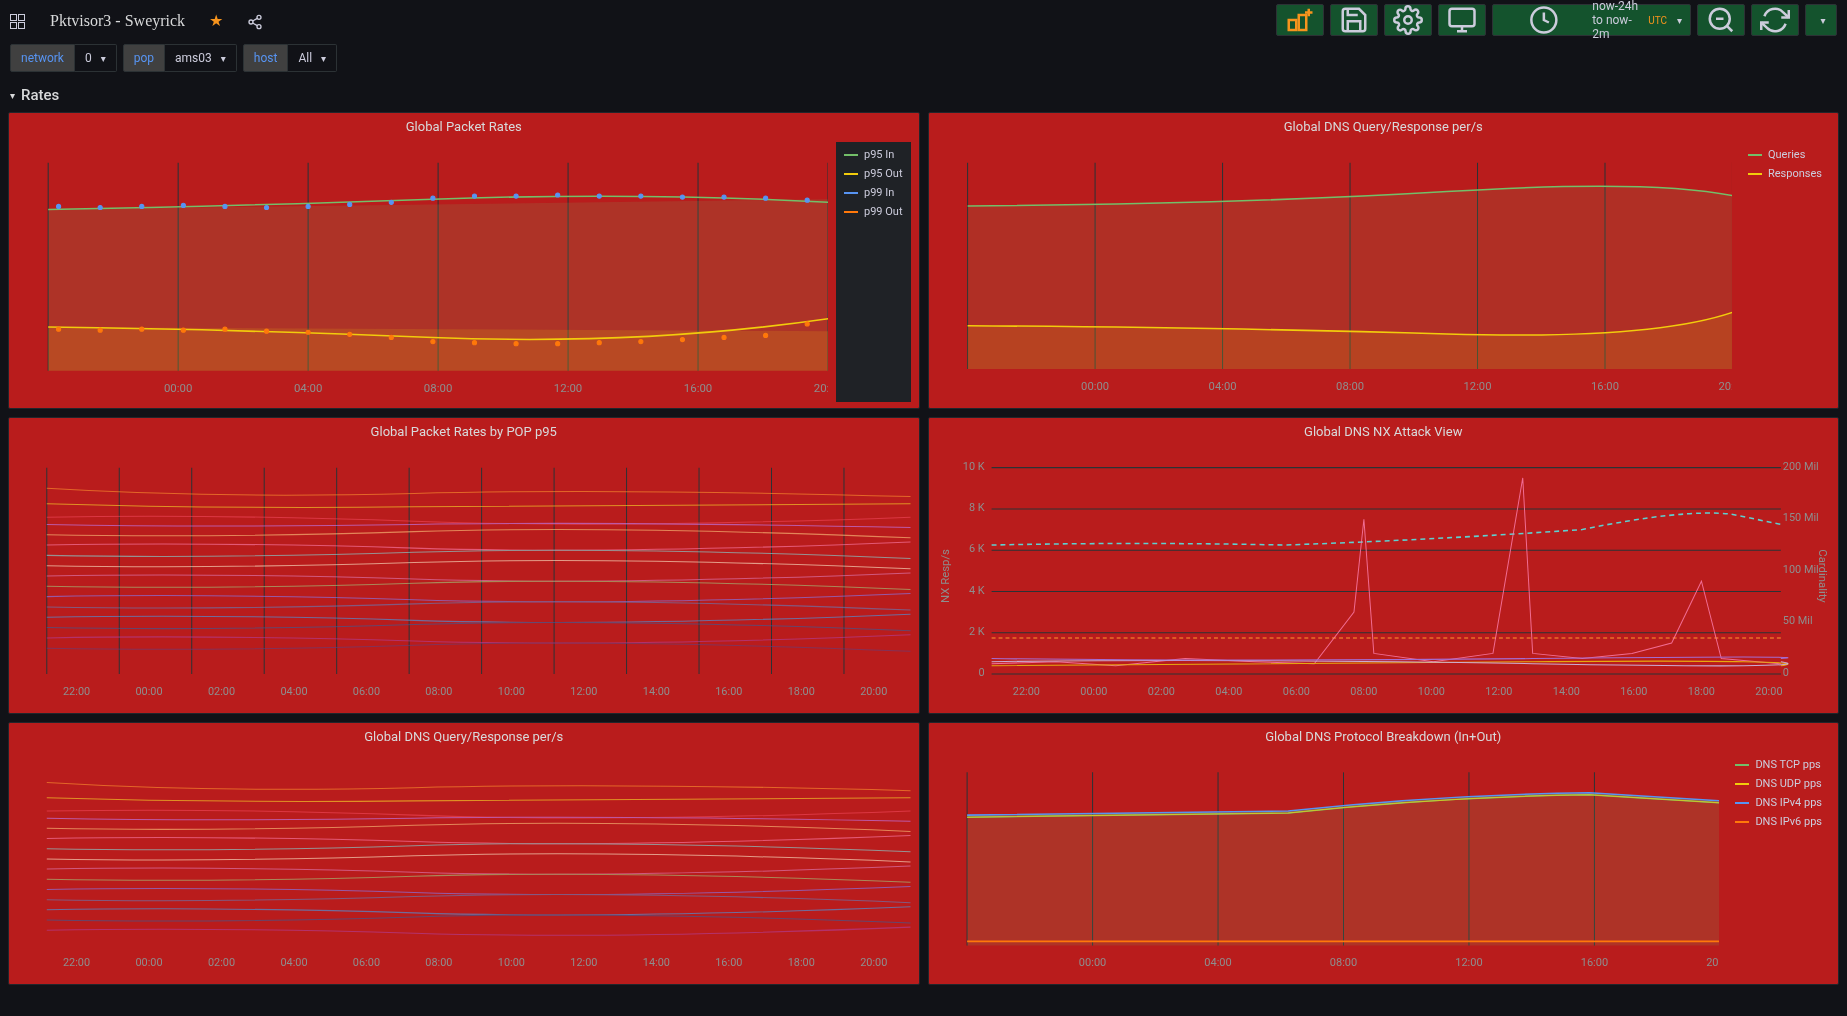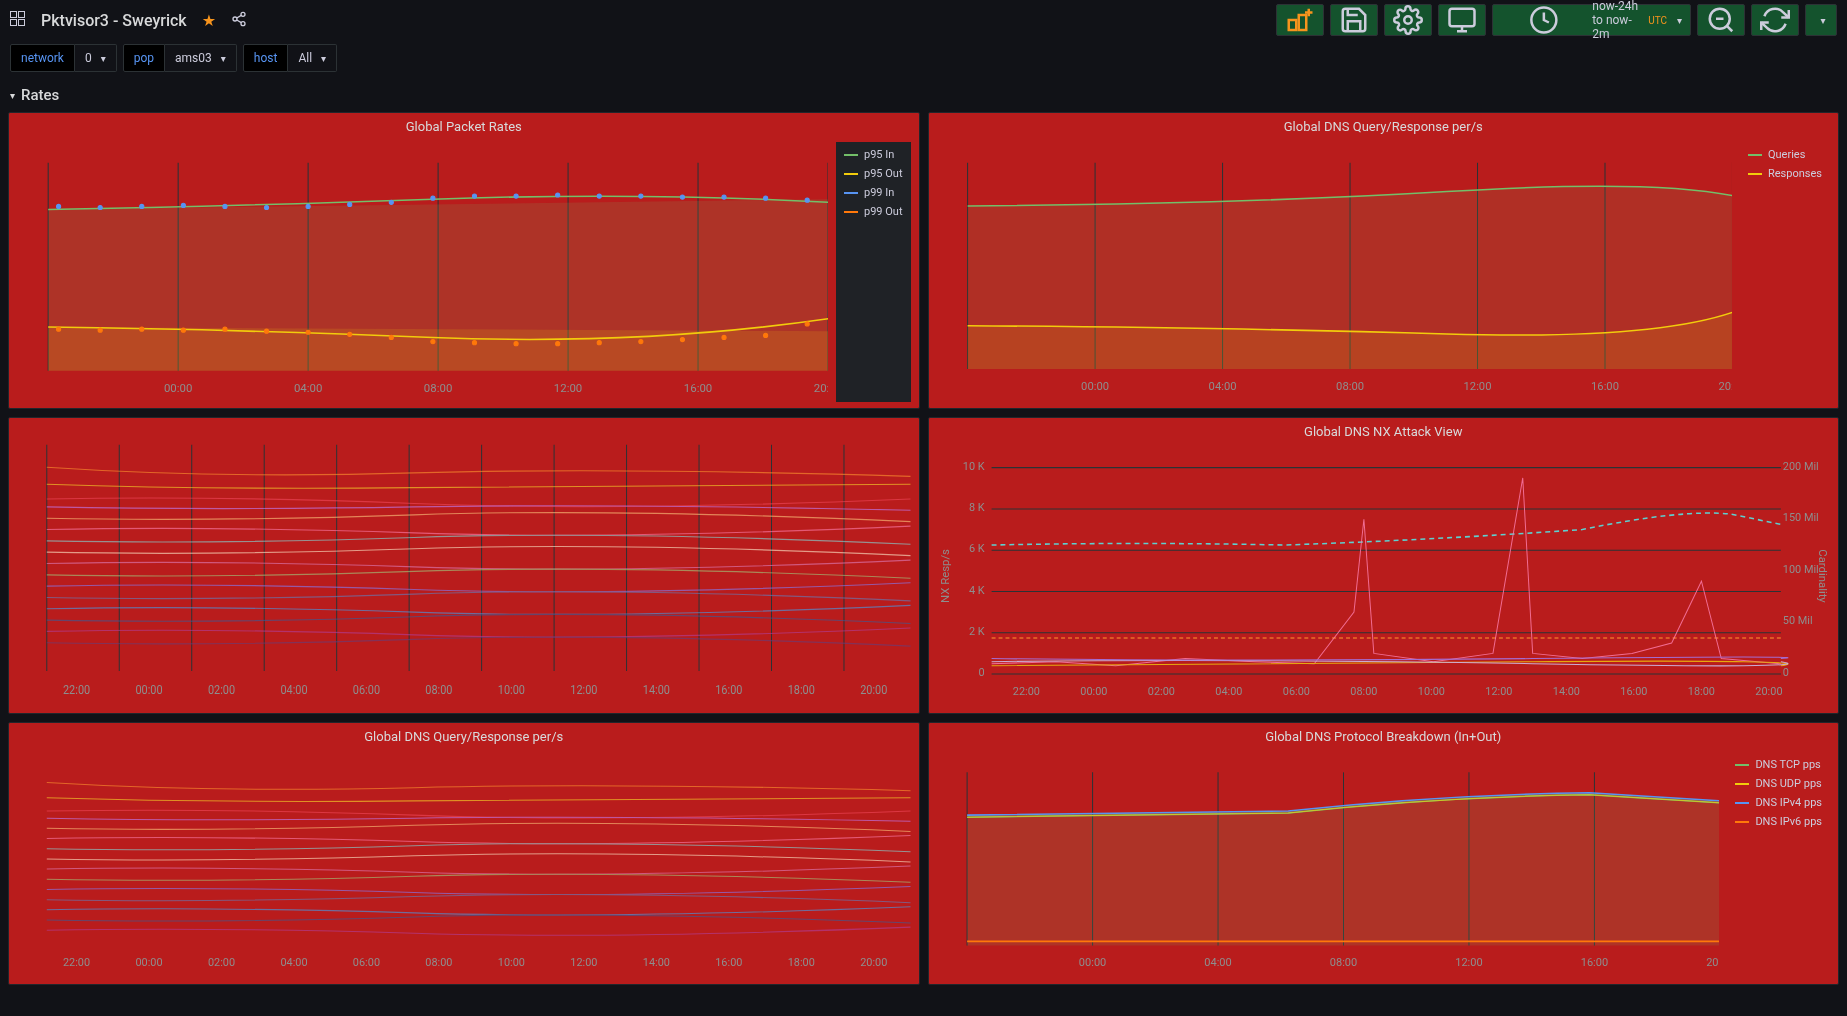--- a/index.html
+++ b/index.html
@@ -16,22 +16,23 @@
 
 .topbar {
   display: flex;
   align-items: center;
   justify-content: space-between;
   padding: 6px 10px;
   height: 40px;
 }
 .topbar-left {
   display: flex;
-  align-items: flex-start;
-  gap: 15px;
+  align-items: flex-end;
+  gap: 24px;
+  font-family: Liberation Serif, serif;
 }
 .grid-icon { width: 16px; height: 16px; display: flex; flex-wrap: wrap; gap: 1px; }
 .grid-icon span { width: 7px; height: 7px; border: 1px solid #ccccdc; }
 .dash-title { font-size: 16px; font-weight: 500; color: #d8d9da; }
 .star-icon { color: #f7941d; font-size: 16px; }
 .share-icon { color: #ccccdc; font-size: 14px; }
 
 .topbar-right { display: flex; align-items: center; gap: 6px; }
 .tb-btn {
   background: #14532d;
@@ -57,21 +58,21 @@
 .chev { font-size: 10px; margin-left: 4px; }
 
 
 .varrow {
   display: flex;
   align-items: center;
   gap: 6px;
   padding: 4px 10px 10px 10px;
 }
 .var-label {
-  background: #000000;
+  background: #404040;
   color: #5794f2;
   border: 1px solid #2c3235;
   border-radius: 2px 0 0 2px;
   padding: 6px 10px;
   font-size: 12px;
 }
 .var-value {
   background: #111217;
   color: #ccccdc;
   border: 1px solid #2c3235;
@@ -384,20 +385,21 @@
           </div>
         <div class="legend-item">
             <span class="legend-swatch" style="background:#f2cc0c"></span>
             <span>Responses</span>
           </div>
       </div>
     </div>
   </div>
 
   <div class="panel h2">
+    <div class="panel-title">Global Packet Rates by POP p95</div>
     <div class="panel-body">
       <div class="chart-area">
         <svg viewBox="0 0 900 250" preserveAspectRatio="none">
           <g>
             <line class="grid-line" x1="30" y1="20" x2="30" y2="220"></line>
             <line class="grid-line" x1="103" y1="20" x2="103" y2="220"></line>
             <line class="grid-line" x1="176" y1="20" x2="176" y2="220"></line>
             <line class="grid-line" x1="249" y1="20" x2="249" y2="220"></line>
             <line class="grid-line" x1="322" y1="20" x2="322" y2="220"></line>
             <line class="grid-line" x1="395" y1="20" x2="395" y2="220"></line>

